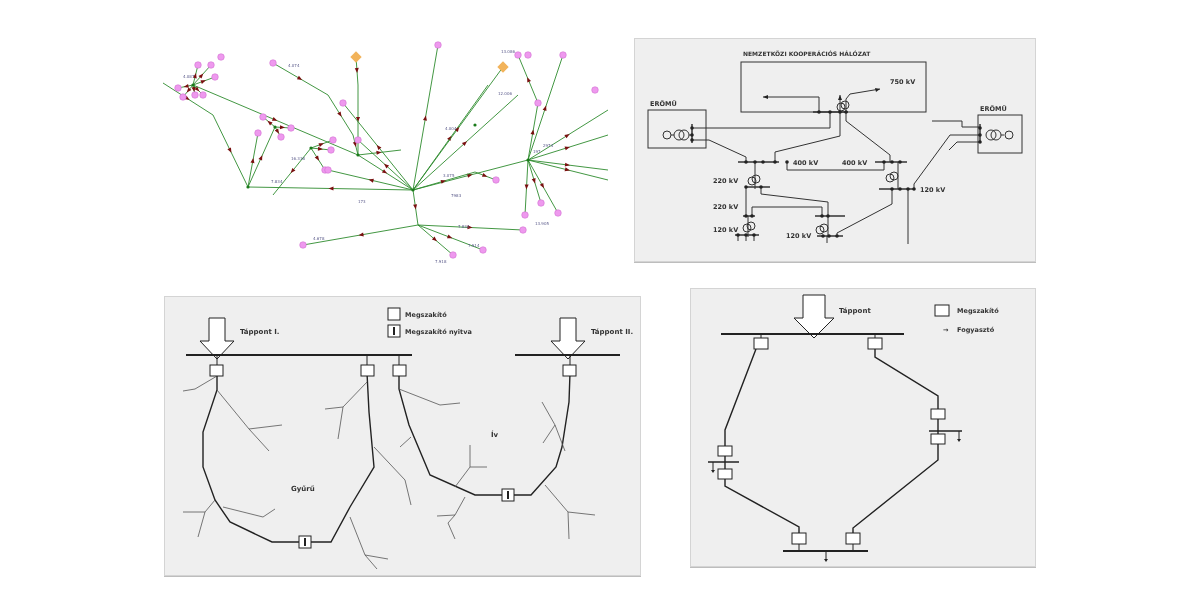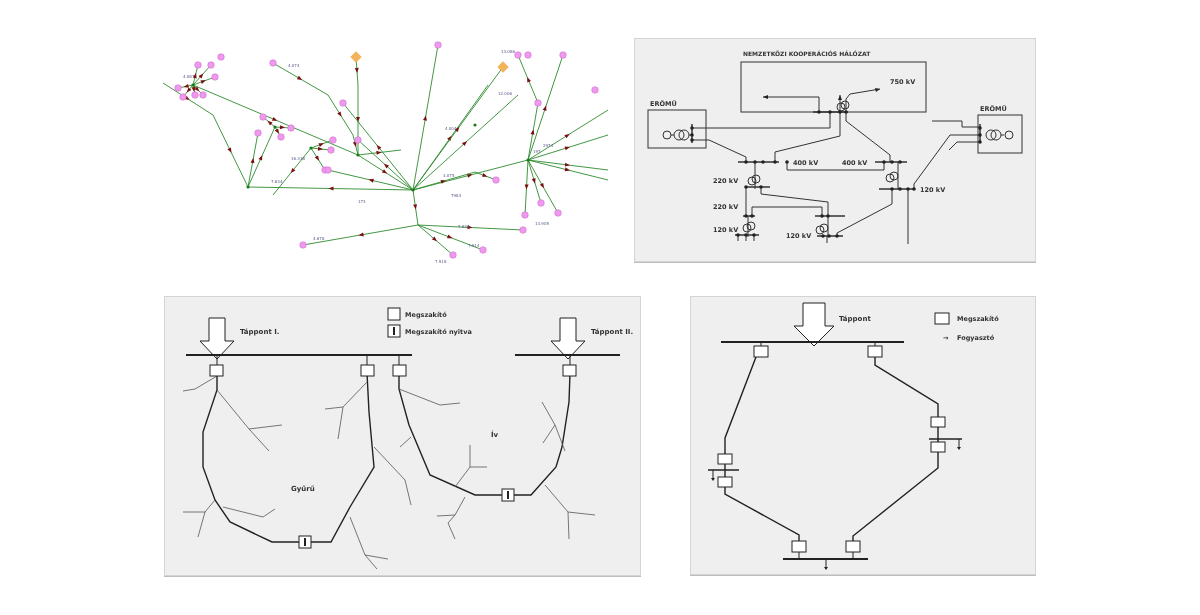--- a/index.html
+++ b/index.html
@@ -365,21 +365,21 @@
     </g>
     <text class="lbl" font-size="7" x="75" y="37">Táppont I.</text>
     <text class="lbl" font-size="7" x="426" y="37">Táppont II.</text>
     <text class="lbl" font-size="6.5" x="240" y="20">Megszakító</text>
     <text class="lbl" font-size="6.5" x="240" y="37">Megszakító nyitva</text>
     <text class="lbl" font-size="7" x="126" y="194">Gyűrű</text>
     <text class="lbl" font-size="7" x="326" y="140">Ív</text>
   </svg>
 </div>
 
-<div class="panel framed" style="left:690px;top:296px;width:344px;height:277px;">
+<div class="panel framed" style="left:690px;top:288px;width:344px;height:277px;">
   <svg width="344" height="277" viewBox="0 0 344 277">
     <g stroke="#222" fill="none">
       <path d="M112,6 h22 v23 h9 l-20,20 l-20,-20 h9 z" fill="#fff" stroke-width="1"></path>
       <line x1="30" y1="45" x2="213" y2="45" stroke-width="1.8"></line>
 
       <polyline stroke-width="1.4" points="65,60 34,141 34,157"></polyline>
       <line x1="34" y1="166" x2="34" y2="180" stroke-width="1.4"></line>
       <polyline stroke-width="1.4" points="34,189 34,197 108,238 108,244"></polyline>
 
       <polyline stroke-width="1.4" points="184,60 184,68 247,107 247,120"></polyline>

